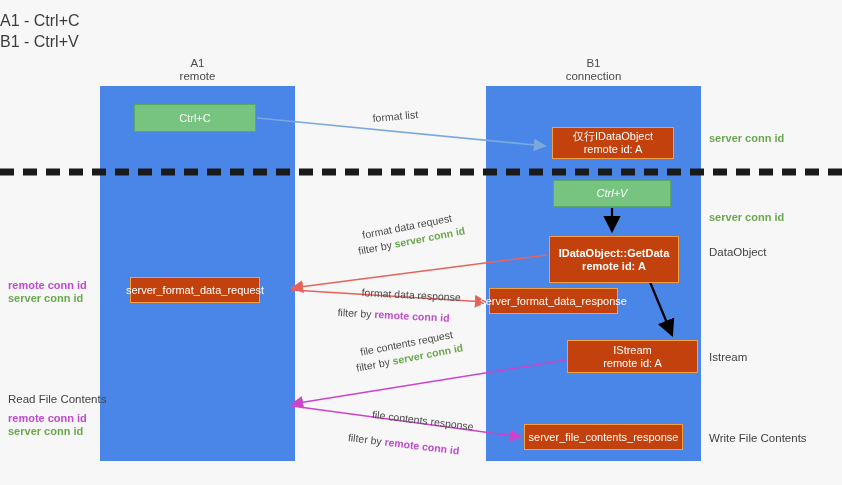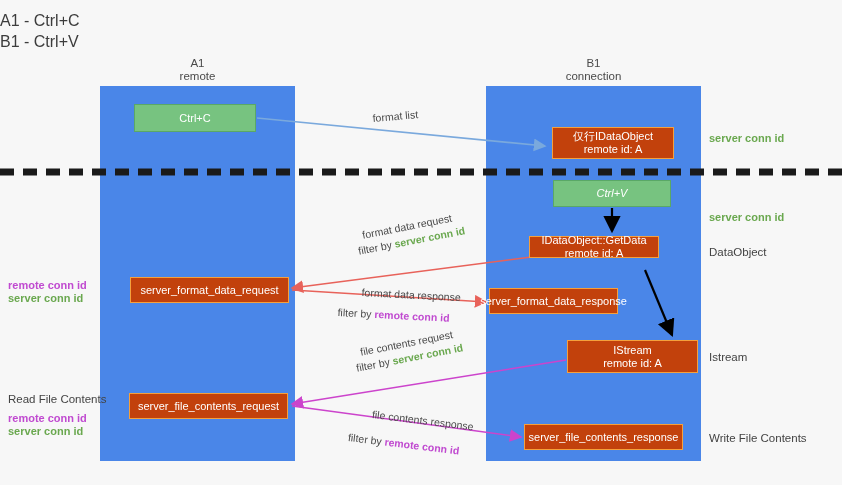--- a/index.html
+++ b/index.html
@@ -31,22 +31,22 @@
     position:absolute;box-sizing:border-box;
     display:flex;flex-direction:column;align-items:center;justify-content:center;
     text-align:right;color:#ffffff;font-size:11px;line-height:13px;
   }
   .box.green{background:#77c380;border:1px solid #5aa866;}
   .box.orange{background:#c2410c;border:1px solid #f5a03c;}
 
   #box-ctrlc{left:134px;top:104px;width:122px;height:28px;}
   #box-idataobject{left:552px;top:127px;width:122px;height:32px;}
   #box-ctrlv{left:553px;top:180px;width:118px;height:27px;font-style:italic;}
-  #box-getdata{left:529px;top:236px;width:130px;height:22px;}
-  #box-fmtreq{left:130px;top:277px;width:159px;height:26px;}
+  #box-getdata{left:549px;top:236px;width:130px;height:47px;font-weight:bold;}
+  #box-fmtreq{left:130px;top:277px;width:130px;height:26px;}
   #box-fmtresp{left:489px;top:288px;width:129px;height:26px;}
   #box-istream{left:567px;top:340px;width:131px;height:33px;}
   #box-filereq{left:129px;top:393px;width:159px;height:26px;}
   #box-fileresp{left:524px;top:424px;width:159px;height:26px;}
 
   .annot{position:absolute;font-size:11.5px;line-height:14px;color:#434343;}
   #annot-dataobject{left:709px;top:245px;}
   #annot-istream{left:709px;top:350px;}
   #annot-write{left:709px;top:431px;}
   #annot-read{left:8px;top:392px;}
@@ -146,23 +146,20 @@
 
   <div id="box-fmtresp" class="box orange">
     <span>server_format_data_response</span>
   </div>
 
   <div id="box-istream" class="box orange">
     <span>IStream</span>
     <span>remote id: A</span>
   </div>
 
-  <div id="box-filereq" class="box orange">
-    <span>server_file_contents_request</span>
-  </div>
 
   <div id="box-fileresp" class="box orange">
     <span>server_file_contents_response</span>
   </div>
 
   <div id="annot-dataobject" class="annot">DataObject</div>
   <div id="annot-istream" class="annot">Istream</div>
   <div id="annot-write" class="annot">Write File Contents</div>
   <div id="annot-read" class="annot">Read File Contents</div>
 

